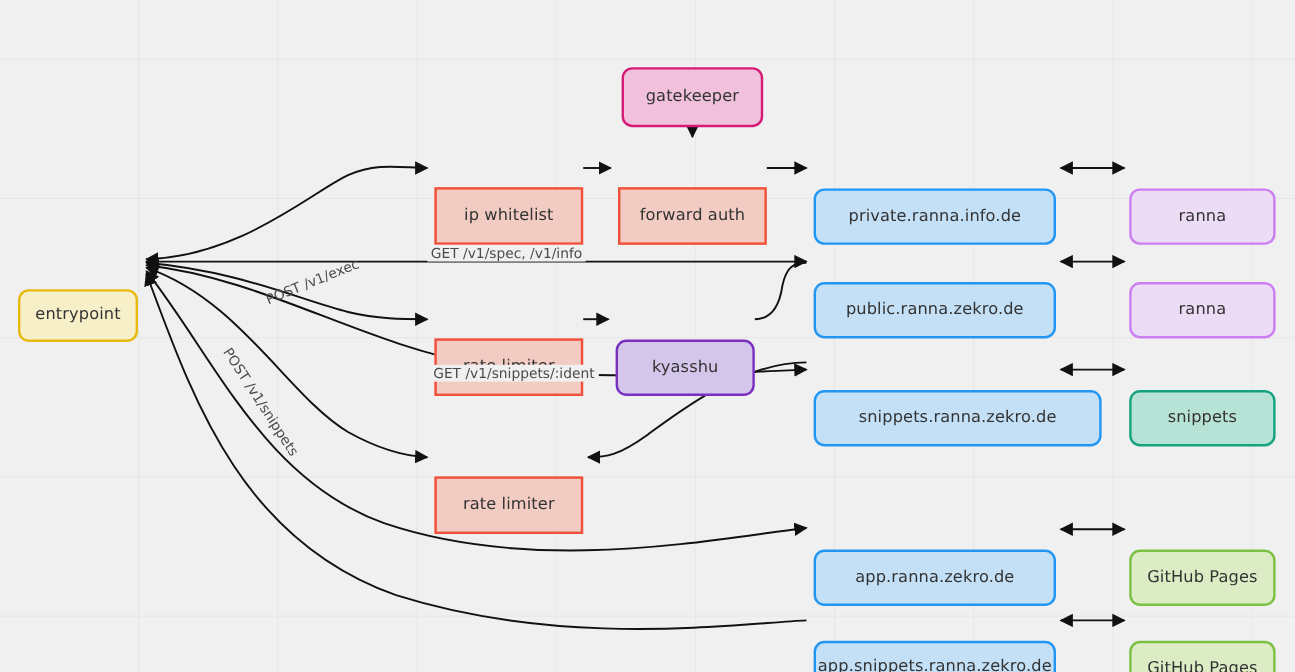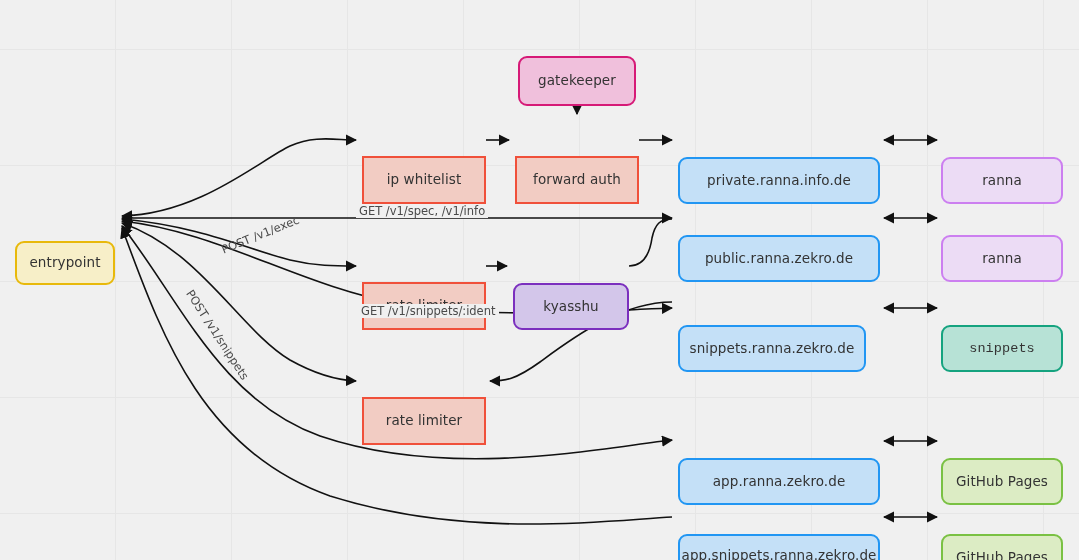--- a/index.html
+++ b/index.html
@@ -123,24 +123,24 @@
       </div>
       <div class="node nd-rounded" style="left: 941px; top: 195px; width: 122px; height: 47px; background: rgb(236, 220, 245); border: 2.4px solid rgb(204, 127, 240);">
         <span>ranna</span>
       </div>
       <div class="node nd-sharp" style="left: 362px; top: 242px; width: 124px; height: 48px; background: rgb(242, 204, 195); border: 2.4px solid rgb(240, 80, 58);">
         <span>rate limiter</span>
       </div>
       <div class="node nd-rounded" style="left: 513px; top: 243px; width: 116px; height: 47px; background: rgb(211, 198, 234); border: 2.4px solid rgb(123, 47, 190);">
         <span>kyasshu</span>
       </div>
-      <div class="node nd-rounded" style="left: 678px; top: 285px; width: 188px; height: 47px; background: rgb(196, 224, 247); border: 2.4px solid rgb(33, 150, 243);">
+      <div class="node nd-rounded" style="left: 678px; top: 285px; width: 240px; height: 47px; background: rgb(196, 224, 247); border: 2.4px solid rgb(33, 150, 243);">
         <span>snippets.ranna.zekro.de</span>
       </div>
-      <div class="node nd-rounded" style="left: 941px; top: 285px; width: 122px; height: 47px; background: rgb(183, 226, 214); border: 2.4px solid rgb(21, 163, 127); font-family: Liberation Mono, monospace;">
+      <div class="node nd-rounded" style="left: 941px; top: 285px; width: 122px; height: 47px; background: rgb(183, 226, 214); border: 2.4px solid rgb(21, 163, 127);">
         <span>snippets</span>
       </div>
       <div class="node nd-sharp" style="left: 362px; top: 357px; width: 124px; height: 48px; background: rgb(242, 204, 195); border: 2.4px solid rgb(240, 80, 58);">
         <span>rate limiter</span>
       </div>
       <div class="node nd-rounded" style="left: 678px; top: 418px; width: 202px; height: 47px; background: rgb(196, 224, 247); border: 2.4px solid rgb(33, 150, 243);">
         <span>app.ranna.zekro.de</span>
       </div>
       <div class="node nd-rounded" style="left: 941px; top: 418px; width: 122px; height: 47px; background: rgb(220, 236, 196); border: 2.4px solid rgb(122, 193, 67);">
         <span>GitHub Pages</span>

